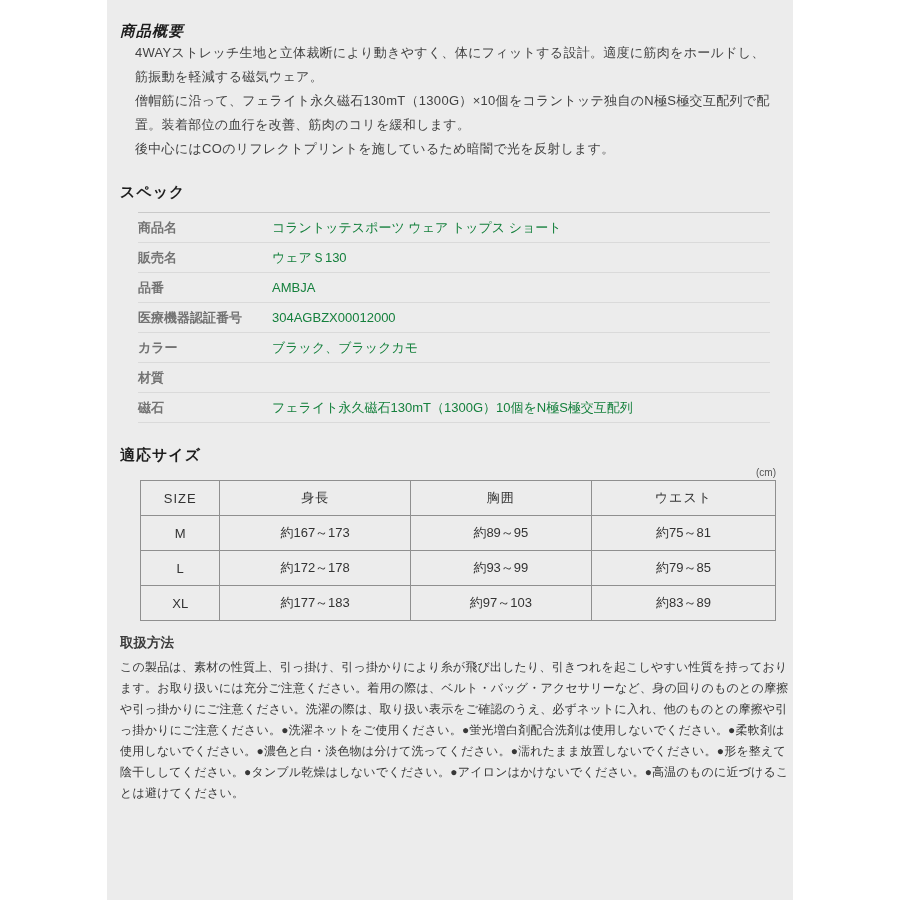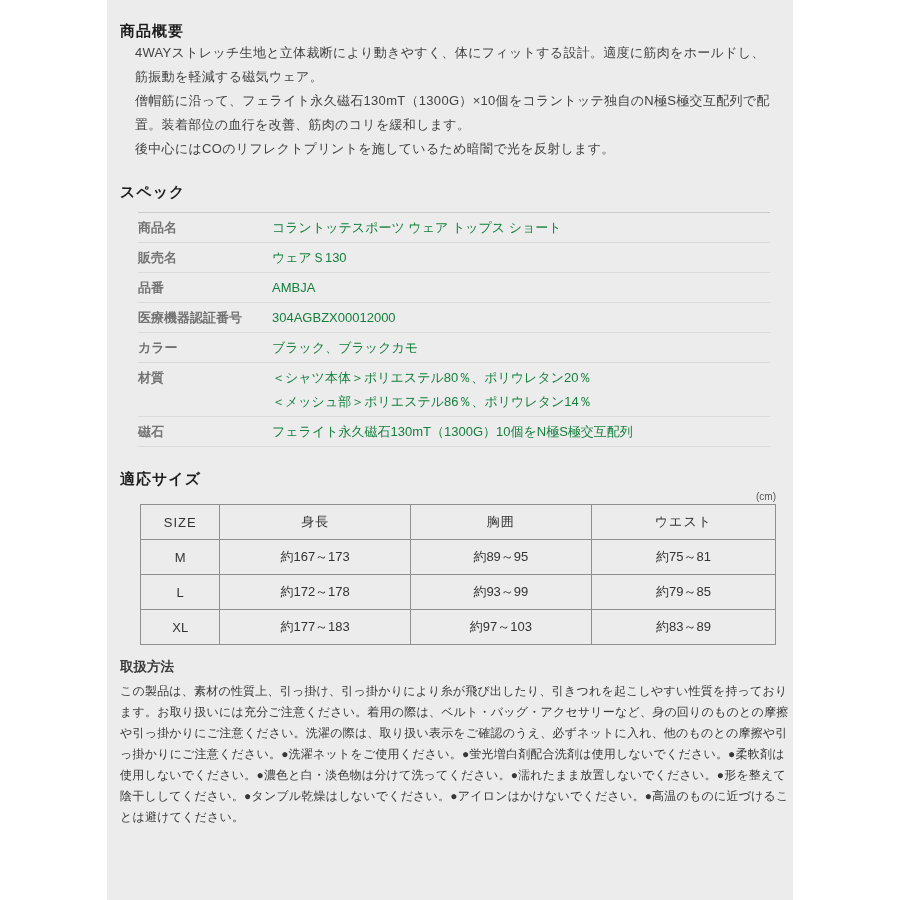--- a/index.html
+++ b/index.html
@@ -1,20 +1,20 @@
 <!DOCTYPE html>
 <html><head>
 <meta charset="utf-8">
 <style>
   html,body{margin:0;padding:0;width:900px;height:900px;overflow:hidden;
     background:#ffffff;font-family:"Liberation Sans","DejaVu Sans",sans-serif;}
   .sheet{position:absolute;left:107px;top:0;width:686px;height:900px;
     background:#ececec;box-sizing:border-box;padding:14px 15px 0 13px;color:#3c3c3c;}
   h2{margin:0;font-size:15px;font-weight:bold;color:#1d1d1d;line-height:20px;letter-spacing:1px;}
-  .overview-h{margin-top:7px;}
+  .overview-h{margin-top:7px;font-style:italic;}
   .indent{margin-left:15px;}
   .lead{margin:18px 0 4px;font-size:15px;font-weight:bold;color:#222;
     line-height:31px;width:645px;letter-spacing:.5px;}
   .desc{margin:0;font-size:13px;line-height:24px;width:642px;color:#424242;letter-spacing:.3px;}
   .spec-h{margin-top:21px;}
   .spec{margin:10px 0 0 18px;width:632px;border-top:1px solid #c9c9c9;}
   .spec-row{display:flex;border-bottom:1px solid #dadada;padding:2.5px 0;}
   .spec-label{width:134px;flex:none;font-weight:bold;font-size:13px;line-height:24px;color:#737373;}
   .spec-value{font-size:13px;line-height:24px;white-space:pre-line;color:#15803d;}
   .size-h{margin-top:22px;}
@@ -56,22 +56,20 @@
     <div class="spec-row">
       <div class="spec-label">医療機器認証番号</div>
       <div class="spec-value">304AGBZX00012000</div>
     </div>
     <div class="spec-row">
       <div class="spec-label">カラー</div>
       <div class="spec-value">ブラック、ブラックカモ</div>
     </div>
     <div class="spec-row">
       <div class="spec-label">材質</div>
-      <div class="spec-value">＜シャツ本体＞ポリエステル80％、ポリウレタン20％
-＜メッシュ部＞ポリエステル86％、ポリウレタン14％</div>
     </div>
     <div class="spec-row">
       <div class="spec-label">磁石</div>
       <div class="spec-value">フェライト永久磁石130mT（1300G）10個をN極S極交互配列</div>
     </div>
   </div>
 
   <h2 class="size-h">適応サイズ</h2>
   <div class="size-wrap">
     <div class="unit">(cm)</div>

